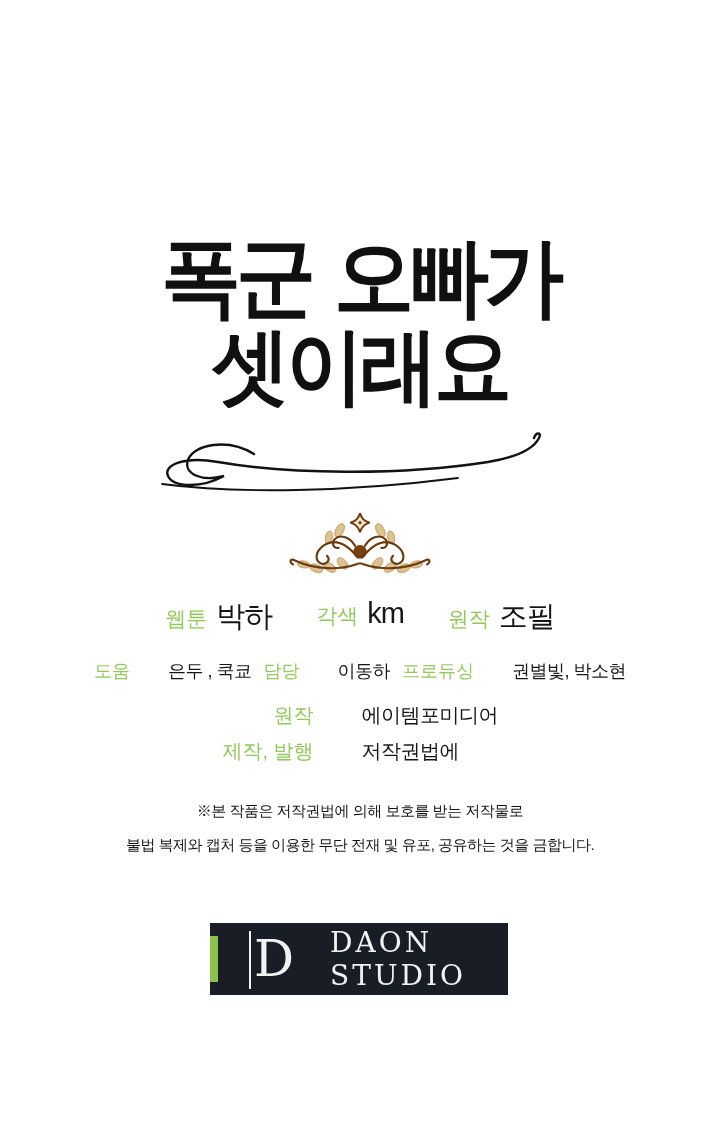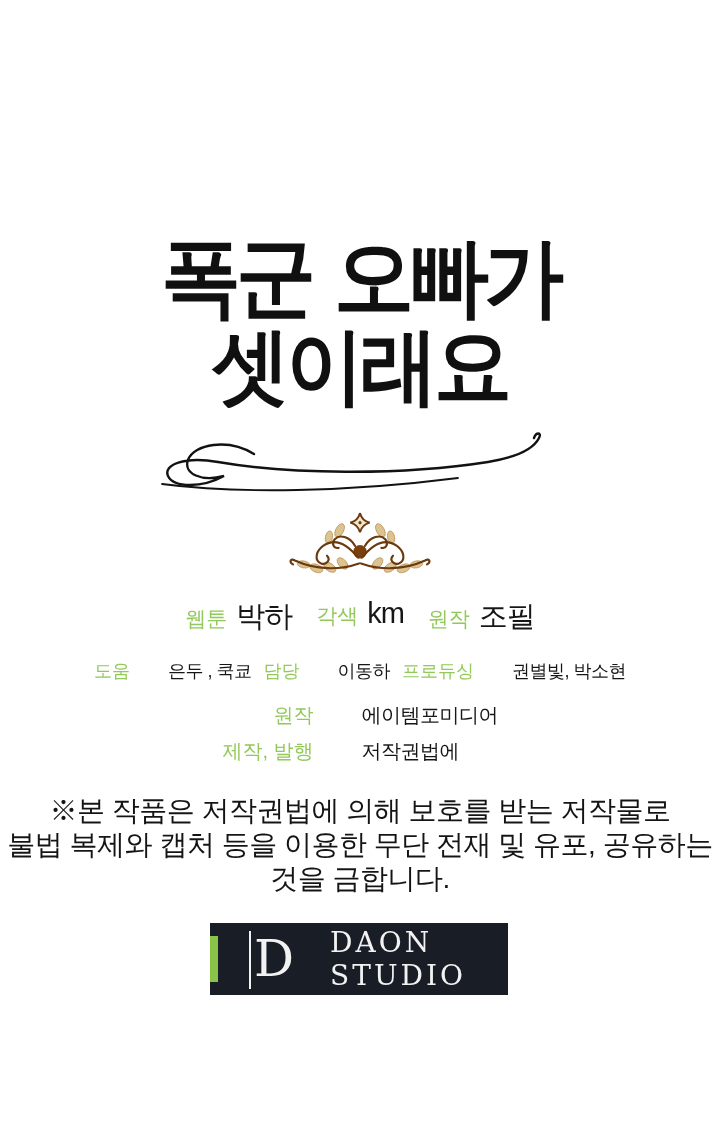--- a/index.html
+++ b/index.html
@@ -20,38 +20,38 @@
   }
   .title-line1 { font-size:80px; letter-spacing:-5px; }
   .title-line2 { font-size:78px; letter-spacing:-4px; }
   .title-flourish { position:absolute; top:420px; left:158px; }
 
   
   .ornament { position:absolute; top:510px; left:287px; }
 
   
   .credit-row { position:absolute; left:0; width:720px; display:flex; justify-content:center; }
-  .row-main { top:597px; gap:24px; }
+  .row-main { top:597px; gap:44px; }
   .row-staff { top:659px; gap:12px;justify-content:center; }
   .pair { display:flex; align-items:baseline; }
   .row-main .clabel { font-size:21px; color:#93c95c; margin-right:9px; }
   .row-main .cname  { font-size:29px; color:#161616; font-weight:500; letter-spacing:-1px; }
   .row-staff .clabel { font-size:18px; color:#93c95c; margin-right:7px; }
   .row-staff .cname  { font-size:18px; color:#161616; letter-spacing:-0.5px;margin-left:31px; }
 
   .row-bottom { display:grid; grid-template-columns:170px 215px; column-gap:48px; }
   .row-orig { top:702px; }
   .row-prod { top:738px; }
   .row-bottom .clabel { font-size:20px; color:#93c95c; text-align:right; }
   .row-bottom .cname  { font-size:20px; color:#161616; text-align:left; letter-spacing:-0.5px; }
 
   
   .copyright {
     position:absolute; top:794px; left:0; width:720px;
-    text-align:center; font-size:28px; line-height:34px;
+    text-align:center; font-size:15px; line-height:34px;
     color:#141414; letter-spacing:-0.5px;
   }
 
   
   .logo-box {
     position:absolute; top:923px; left:210px; width:298px; height:72px;
     background:#191d26; display:flex; align-items:center;
   }
   .logo-green-bar {
     position:absolute; left:0; top:13px; width:8px; height:46px;

